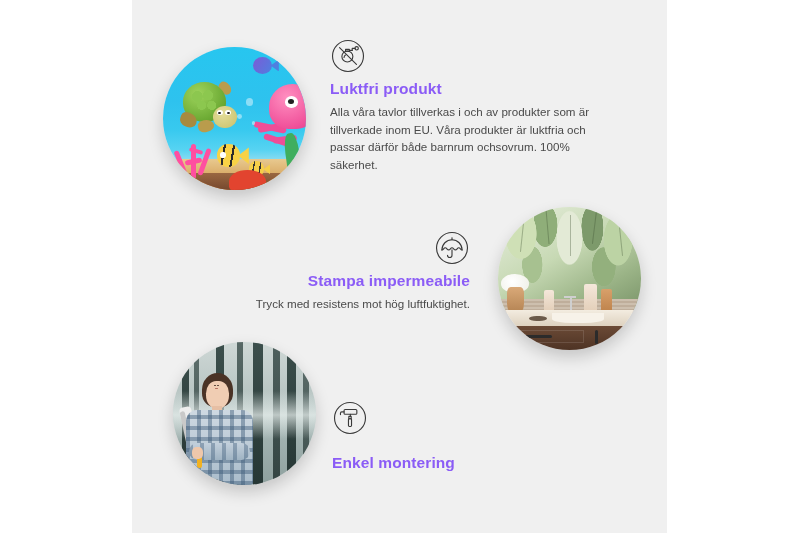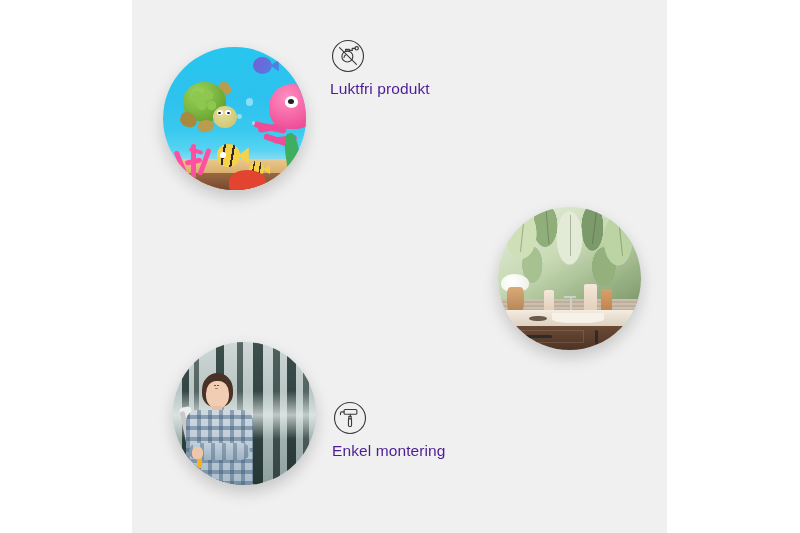--- a/index.html
+++ b/index.html
@@ -176,35 +176,35 @@
       transform:rotate(-12deg);}
   .roller-p{position:absolute;left:-2%;top:30%;width:16%;height:12%;border-radius:4px;
       background:#eeeeee;transform:rotate(-12deg);}
   .tool-y{position:absolute;left:20%;top:72%;width:6%;height:13%;background:#f3b220;border-radius:2px;}
 
   
   .feature{position:absolute;}
   .icon-wrap{width:36px;height:36px;}
   .icon-wrap svg{display:block;width:36px;height:36px;}
   .f-title{
-    font-size:15.5px;font-weight:normal;color:#4c1d95;
+    font-size:15.5px;font-weight:bold;color:#8b5cf6;
     margin:6px 0 5px 0;letter-spacing:.1px;
   }
   .f-body{font-size:11.6px;line-height:1.52;color:#4a4a4a;}
 
   #feature-odour{left:330px;top:38px;width:300px;}
   #feature-odour .f-body{width:288px;}
 
   #feature-waterproof{left:222px;top:230px;width:248px;text-align:right;}
   #feature-waterproof .icon-wrap{margin-left:auto;}
   #feature-waterproof .f-title{font-size:15.5px;}
   #feature-waterproof .f-body{font-size:11.6px;}
 
   #feature-mounting{left:332px;top:400px;width:250px;}
-  #feature-mounting .f-title{margin-top:6px;}
+  #feature-mounting .f-title{margin-top:18px;}
 </style>
 </head>
 <body>
 
 <div class="canvas">
 
   <div class="panel"></div>
 
   <div class="circle" id="circle-aquatic">
     <div class="scene">
@@ -275,22 +275,36 @@
         <path d="M13.2 20.6c0-3.4 2.7-6 6.1-6s6.1 2.6 6.1 6c0 3.3-2.7 6-6.1 6s-6.1-2.7-6.1-6z"></path>
         <path d="M17.3 12.6h4.2v2.1h-4.2z"></path>
         <path d="M21.6 13.7h3.1"></path>
         <path d="M24.7 13.7v-2.2h3.4"></path>
         <circle cx="29.6" cy="11.5" r="1.9"></circle>
         <path d="M17.2 18.9c-.9.6-1.5 1.6-1.6 2.7"></path>
         <path d="M10.6 10.8 L29.4 29.3"></path>
       </svg>
     </div>
     <div class="f-title">Luktfri produkt</div>
-  </div>
-
+    <div class="f-body">Alla våra tavlor tillverkas i och av produkter som är tillverkade inom EU. Våra produkter är luktfria och passar därför både barnrum ochsovrum. 100% säkerhet.</div>
+  </div>
+
+  <div class="feature" id="feature-waterproof">
+    <div class="icon-wrap">
+      <svg viewBox="0 0 40 40" fill="none" stroke="#3a3a3a" stroke-width="1.25" stroke-linecap="round" stroke-linejoin="round">
+        <circle cx="20" cy="20" r="17.2"></circle>
+        <path d="M8.8 22.1c0-6.2 5-11.2 11.2-11.2s11.2 5 11.2 11.2"></path>
+        <path d="M8.8 22.1c1.9 0 1.9-2.4 3.7-2.4s1.9 2.4 3.8 2.4 1.9-2.4 3.7-2.4 1.9 2.4 3.8 2.4 1.9-2.4 3.7-2.4 1.9 2.4 3.7 2.4"></path>
+        <path d="M20 10.9V8.6"></path>
+        <path d="M20 21.9v6.1c0 1.4-1.1 2.5-2.5 2.5s-2.5-1.1-2.5-2.5"></path>
+      </svg>
+    </div>
+    <div class="f-title">Stampa impermeabile</div>
+    <div class="f-body">Tryck med resistens mot hög luftfuktighet.</div>
+  </div>
 
   <div class="circle" id="circle-bathroom">
     <div class="scene">
       <div class="bath-wall">
         <div class="leafvein" style="left:17%;top:6%;height:38%;transform:rotate(6deg)"></div>
         <div class="leafvein" style="left:34%;top:2%;height:34%;transform:rotate(-5deg)"></div>
         <div class="leafvein" style="left:50%;top:8%;height:40%;"></div>
         <div class="leafvein" style="left:67%;top:3%;height:33%;transform:rotate(7deg)"></div>
         <div class="leafvein" style="left:85%;top:10%;height:38%;transform:rotate(-6deg)"></div>
       </div>

